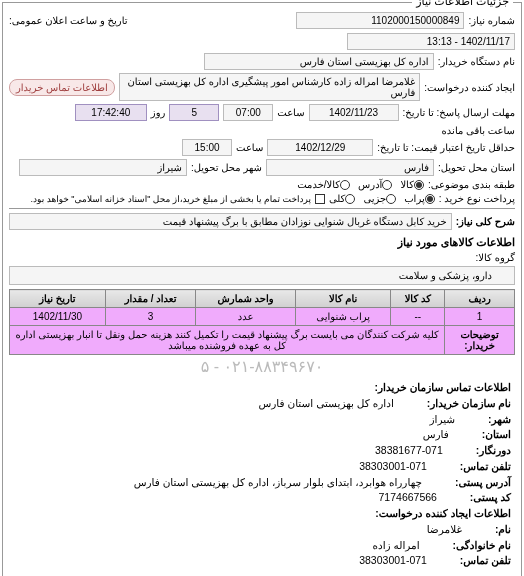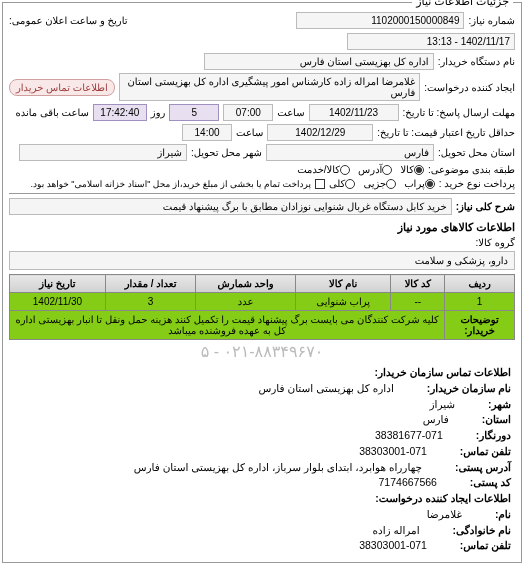--- a/index.html
+++ b/index.html
@@ -40,21 +40,21 @@
 .input-box {
   background: #f5f5f5;
   border: 1px solid #bbb;
   padding: 2px 4px;
   font-size: 10px;
   min-height: 16px;
   display: inline-block;
 }
 .input-box.wide { width: 230px; }
 .input-box.med { width: 168px; }
-.input-box.sm { width: 54px; text-align: center; }
+.input-box.sm { width: 72px; text-align: center; }
 .input-box.xs { width: 50px; text-align: center; }
 .input-box.purple { background: #e8e0f0; border-color: #a090c0; }
 .warn-badge {
   background: #f8e8e8;
   border: 1px solid #d0a0a0;
   color: #a04040;
   padding: 2px 6px;
   font-size: 10px;
   border-radius: 8px;
 }
@@ -86,42 +86,42 @@
 table.items th, table.items td {
   border: 1px solid #888;
   padding: 3px 4px;
   font-size: 10px;
   text-align: center;
 }
 table.items th {
   background: linear-gradient(#e8e8e8, #d0d0d0);
   font-weight: bold;
 }
-table.items td { background: #84cc16; text-align: center; }
+table.items td { background: #f0abfc; text-align: center; }
 .notes-row td { text-align: right; }
 .notes-label { font-weight: bold; }
 
 .phones-strip {
   font-size: 16px;
   color: #bbb;
   text-align: center;
   letter-spacing: 1px;
   padding: 2px 0;
 }
 .contacts {
   font-size: 10.5px;
   line-height: 1.5;
   padding: 2px 4px;
 }
 .contacts .lbl { font-weight: bold; margin-left: 30px; }
 .spacer { flex: 1; }
 .desc-box {
   background: #f5f5f5;
   border: 1px solid #bbb;
-  padding: 3px 6px;
+  padding: 3px 22px;
   width: 100%;
   font-size: 10px;
   margin-top: 2px;
 }
 </style>
 </head>
 <body>
 
 <div class="main-box">
   <span class="tab-label">جزئیات اطلاعات نیاز</span>
@@ -153,21 +153,21 @@
     <span class="input-box purple xs">5</span>
     <span class="label">روز</span>
     <span class="input-box purple sm">17:42:40</span>
     <span class="label">ساعت باقی مانده</span>
   </div>
 
   <div class="row">
     <span class="label">حداقل تاریخ اعتبار قیمت: تا تاریخ:</span>
     <span class="input-box sm" style="width:106px">1402/12/29</span>
     <span class="label">ساعت</span>
-    <span class="input-box xs">14:00</span>
+    <span class="input-box xs">15:00</span>
   </div>
 
   <div class="row">
     <span class="label">استان محل تحویل:</span>
     <span class="input-box med">فارس</span>
     <span class="label">شهر محل تحویل:</span>
     <span class="input-box med">شیراز</span>
   </div>
 
   <div class="row">

